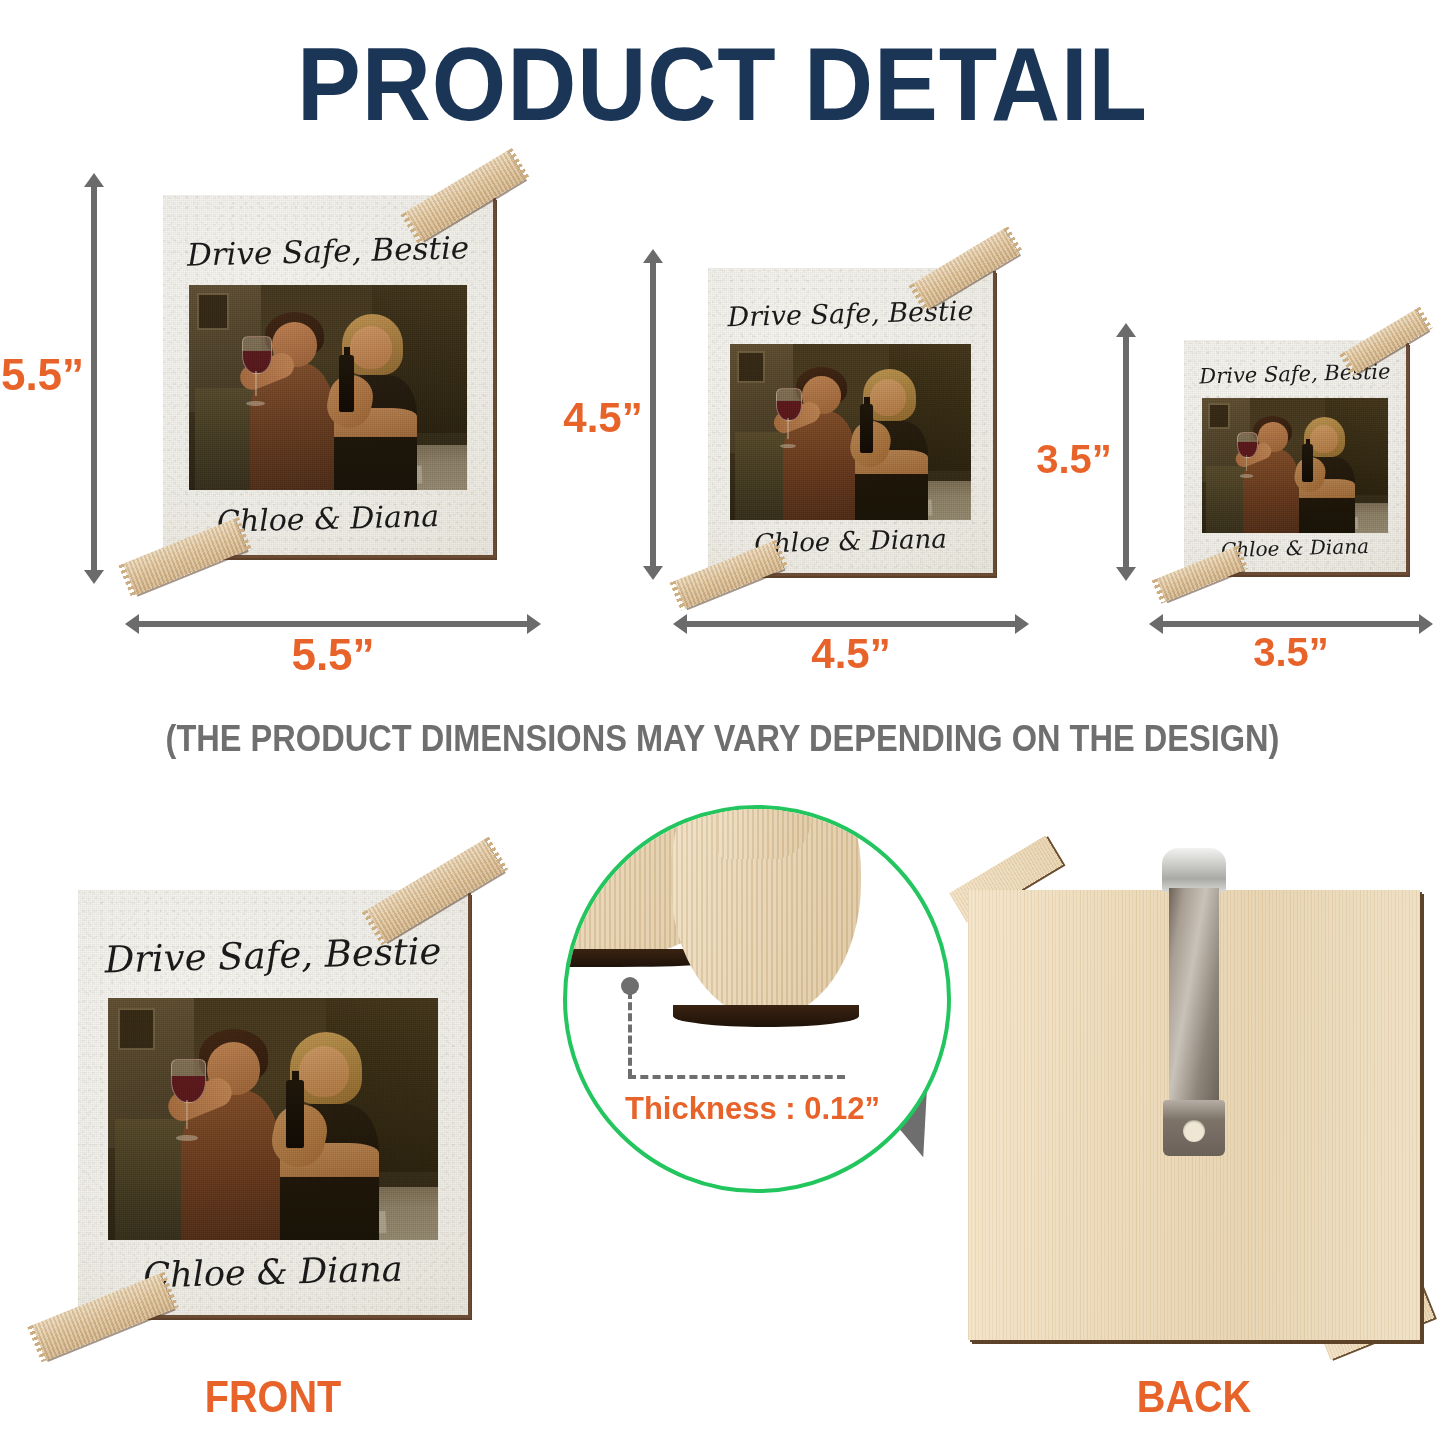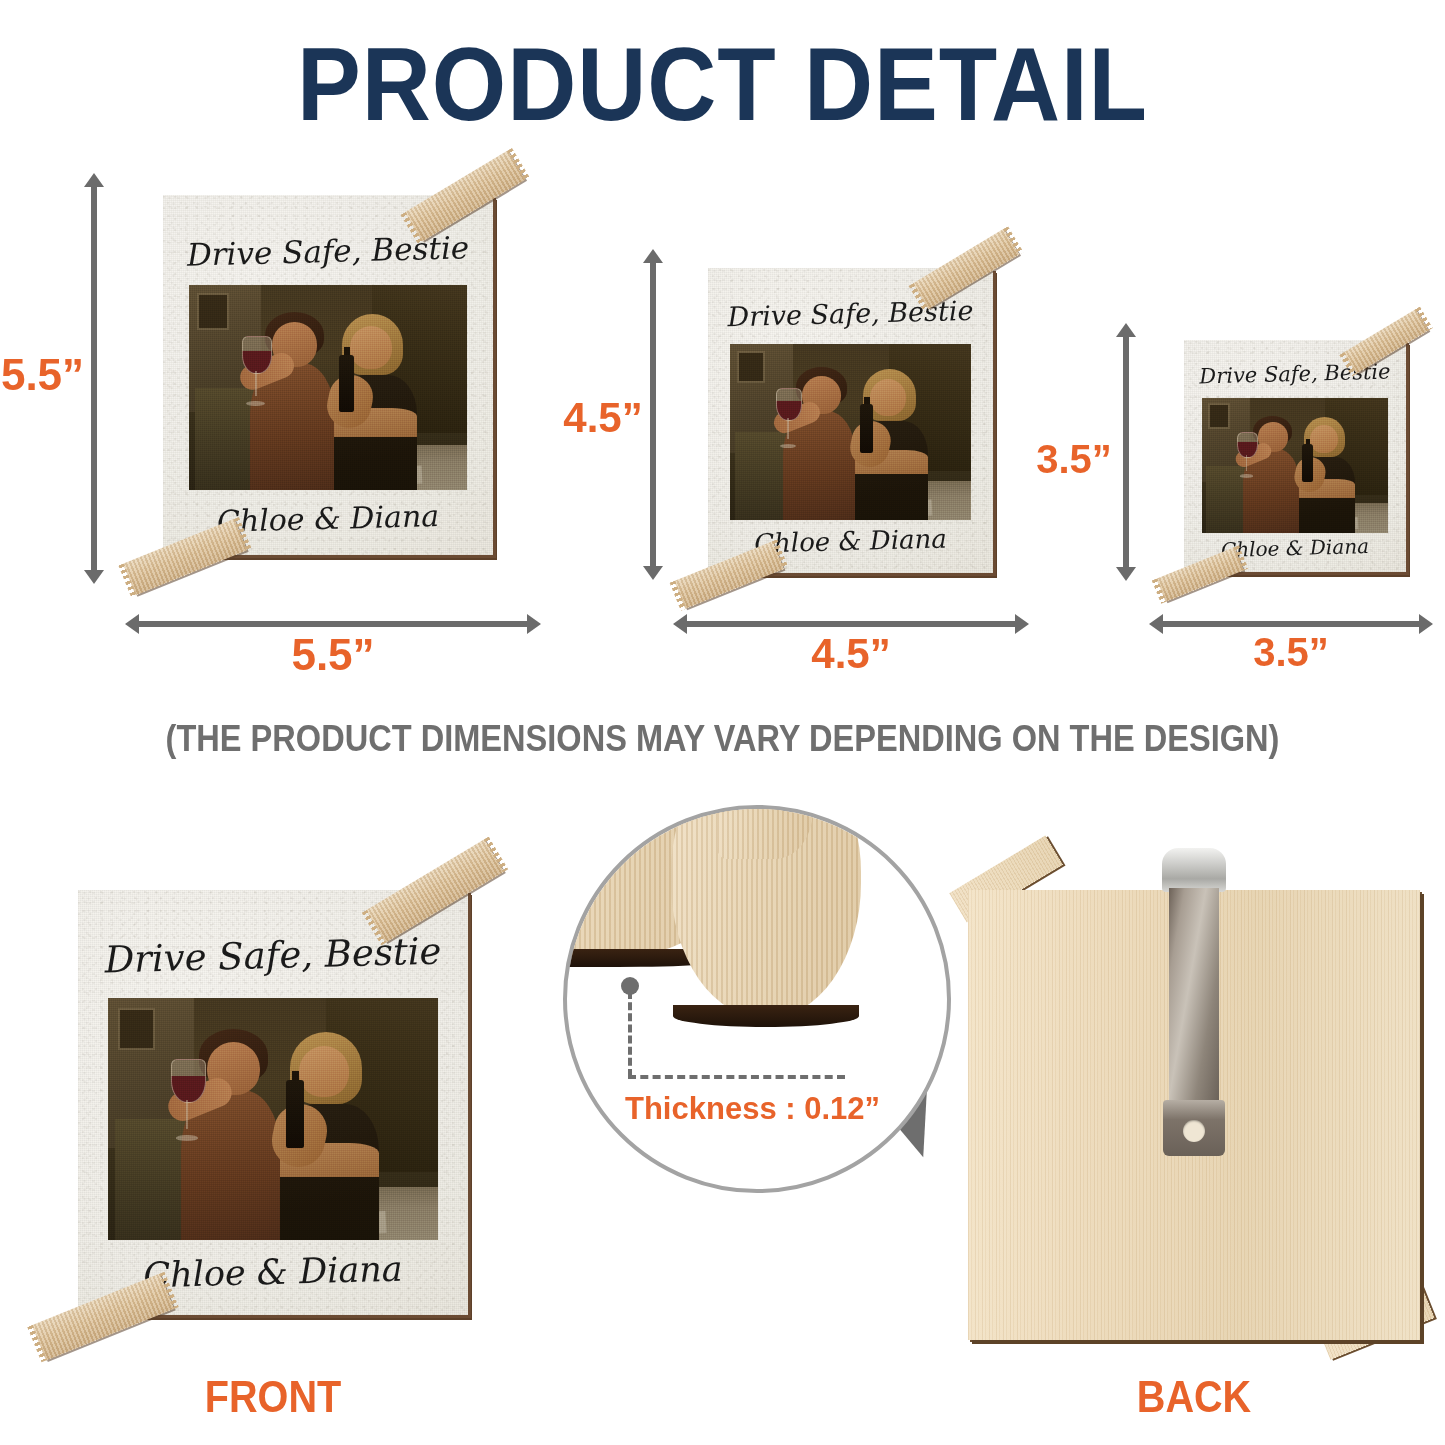--- a/index.html
+++ b/index.html
@@ -155,21 +155,21 @@
   .disclaimer{
     position:absolute;left:0;top:718px;width:1445px;text-align:center;
     color:#6f6f6f;font-weight:bold;font-size:37px;letter-spacing:0px;
     transform:scaleX(0.88);transform-origin:50% 50%;
     font-family:"Liberation Sans", sans-serif;white-space:nowrap;
   }
 
   
   .mag{
     position:absolute;left:563px;top:805px;width:380px;height:380px;
-    border-radius:50%;border:4px solid #a3a3a3;background:#fff;overflow:hidden;
+    border-radius:50%;border:4px solid #22c55e;background:#fff;overflow:hidden;
   }
   .mag .woodshape{
     position:absolute;
     background:
       repeating-linear-gradient(90deg, rgba(150,115,70,0.16) 0 2px, rgba(255,255,255,0.12) 2px 5px),
       linear-gradient(100deg,#f0dfc2 0%,#e7d3b0 45%,#dcc49c 100%);
   }
   .mag .edge{position:absolute;background:linear-gradient(180deg,#3a2312,#1e1209);}
   .magpointer{
     position:absolute;left:876px;top:1082px;width:0;height:0;

